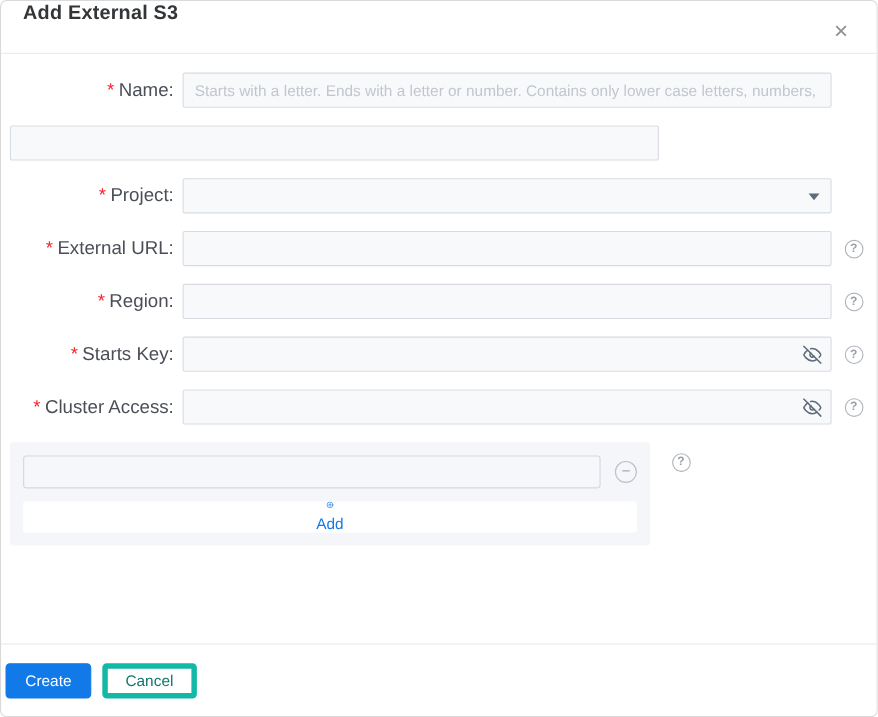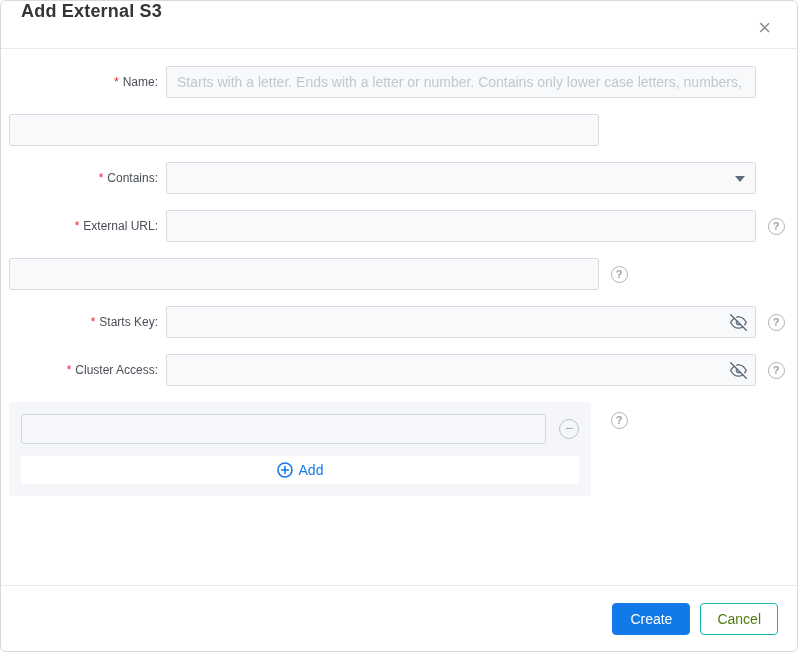--- a/index.html
+++ b/index.html
@@ -27,21 +27,21 @@
   }
   .close-btn {
     position: absolute; top: 16px; right: 26px;
     font-size: 22px; color: #8c9096; line-height: 1;
     cursor: pointer; background: none; border: none;
     font-family: "Liberation Sans", sans-serif;
   }
   .modal-body { padding-top: 17px; }
   .form-row { display: flex; align-items: flex-start; margin-bottom: 16px; }
   .form-label {
-    width: 157px; text-align: right; font-size: 12px; color: #4a4e57;
+    width: 157px; text-align: right; font-size: 17px; color: #4a4e57;
     line-height: 32px; white-space: nowrap;
   }
   .required-star { color: #f5222d; margin-right: 4px; }
   .control-wrap { margin-left: 8px; width: 590px; position: relative; }
   .text-input {
     width: 100%; height: 32px;
     border: 1px solid #d8dbe2; border-radius: 2px;
     background: #f8f9fb;
     padding: 0 10px; font-size: 14px; color: #515a63;
     outline: none;
@@ -94,43 +94,43 @@
     width: 20px; height: 20px; margin-left: 13px;
     border: 1px solid #bbc0c9; border-radius: 50%;
     background: transparent; color: #a0a6b0;
     font-size: 14px; line-height: 1;
     display: flex; align-items: center; justify-content: center;
     cursor: pointer; padding: 0; padding-bottom: 2px;
   }
   .add-row {
     margin-top: 12px; height: 28px;
     background: #ffffff; border-radius: 2px;
-    display: flex; align-items: center; justify-content: center;
+    display: flex; align-items: center; 
     gap: 6px; cursor: pointer;
-    color: #1678e8; font-size: 14px;
+    color: #1678e8; font-size: 14px; flex-direction: column;
   }
   .bucket-help { align-self: flex-start; margin-left: 18px; margin-top: 2px; }
   .modal-footer {
     position: absolute; left: 0; right: 0; bottom: 0;
     height: 66px;
     border-top: 1px solid #e8eaec;
-    display: flex; align-items: center; justify-content: flex-end;
-    padding: 0 19px;
+    display: flex; align-items: center; 
+    padding: 0 4px;
   }
   .btn {
     height: 32px; border-radius: 4px; font-size: 14px;
     cursor: pointer;
     font-family: "Liberation Sans", sans-serif;
   }
   .btn-create {
     background: #1279e8; color: #fff; border: 1px solid #1279e8;
     padding: 0 17px;
   }
   .btn-cancel {
-    background: #fff; color: #4d7c0f; border: 1px solid #14b8a6;
+    background: #fff; color: #0f766e; border: 5px solid #14b8a6;
     padding: 0 16px; margin-left: 10px;
   }
 </style>
 </head>
 <body>
 
 <div class="modal">
 
   <div class="modal-header">
     <div class="modal-title">Add External S3</div>
@@ -146,39 +146,40 @@
       </div>
     </div>
 
     <div class="form-row">
       <div class="control-wrap">
         <input class="text-input" type="text" value="" style="">
       </div>
     </div>
 
     <div class="form-row">
-      <div class="form-label"><span class="required-star">*</span><span>Contains:</span></div>
+      <div class="form-label"><span class="required-star">*</span><span>Project:</span></div>
       <div class="control-wrap">
         <input class="text-input select-like" type="text" readonly="" value="" style="">
         <span class="caret"></span>
       </div>
     </div>
 
 
     <div class="form-row">
       <div class="form-label"><span class="required-star">*</span><span>External URL:</span></div>
       <div class="control-wrap">
         <input class="text-input" type="text" value="" style="">
       </div>
       <div class="help-slot">
         <span class="help-icon">?</span>
       </div>
     </div>
 
     <div class="form-row">
+      <div class="form-label"><span class="required-star">*</span><span>Region:</span></div>
       <div class="control-wrap">
         <input class="text-input" type="text" value="" style="">
       </div>
       <div class="help-slot">
         <span class="help-icon">?</span>
       </div>
     </div>
 
     <div class="form-row">
       <div class="form-label"><span class="required-star">*</span><span>Starts Key:</span></div>

